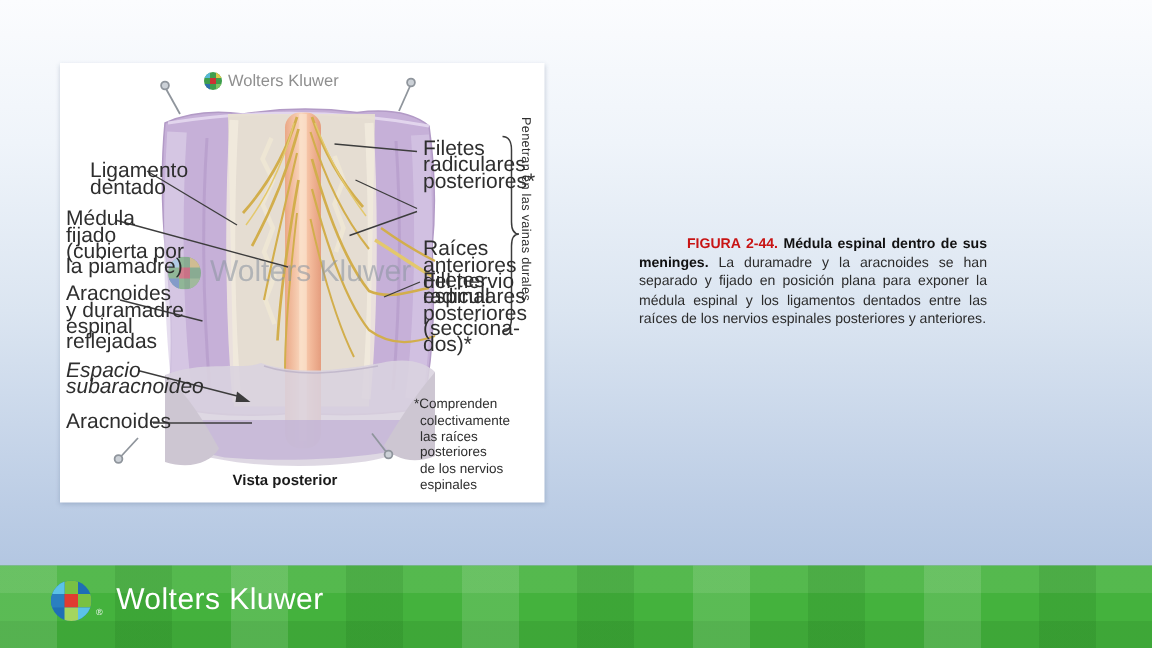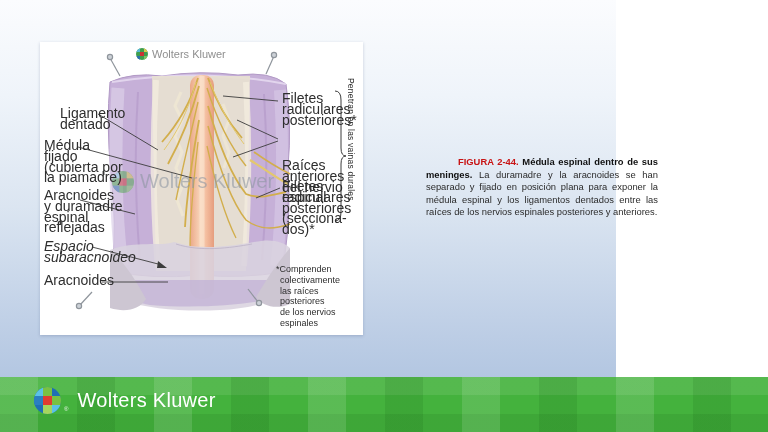--- a/index.html
+++ b/index.html
@@ -1,17 +1,17 @@
 <!DOCTYPE html>
 <html><head>
 <meta charset="utf-8">
 <style>
   * { margin:0; padding:0; box-sizing:border-box; }
   body { width:768px; height:432px; overflow:hidden; font-family:"Liberation Sans", sans-serif; }
-  .slide { position:relative; width:616px; height:432px;
+  .slide { position:relative; width:768px; height:432px;
     background:linear-gradient(180deg,#fbfcfe 0%,#eff4fa 22%,#dbe5f1 48%,#bccde5 78%,#a7bedd 100%); }
 
   
   .figure-panel { position:absolute; left:40px; top:42px; width:323px; height:293px;
     background:#ffffff; box-shadow:0 1px 3px rgba(60,80,120,.25); }
   .illustration { position:absolute; left:0; top:0; }
 
   .lbl { position:absolute; font-size:14px; line-height:10.8px; color:#2e2e2e; white-space:pre-line; }
   .ll1{ left:20px; top:66px; }  .ll2{ left:4px; top:98px; }  .ll3{ left:4px; top:148px; }
   .ll4{ left:4px; top:199px;font-style:italic; } .ll5{ left:4px; top:233px; }
@@ -206,20 +206,21 @@
 posteriores
 (secciona-
 dos)*</div>
     <div class="vertical-lbl">Penetran en las vainas durales</div>
     <div class="footnote">*Comprenden
 colectivamente
 las raíces
 posteriores
 de los nervios
 espinales</div>
+    <div class="view-lbl">Vista posterior</div>
   </div>
 
   <p class="caption">
     <span class="fig-label">FIGURA 2-44.</span>
     <span class="fig-title">Médula espinal dentro de sus meninges.</span>
     <span class="fig-body">La duramadre y la aracnoides se han separado y fijado en posición plana para exponer la médula espinal y los ligamentos dentados entre las raíces de los nervios espinales posteriores y anteriores.</span>
   </p>
 
   <div class="footer">
     <div class="footer-brand">

